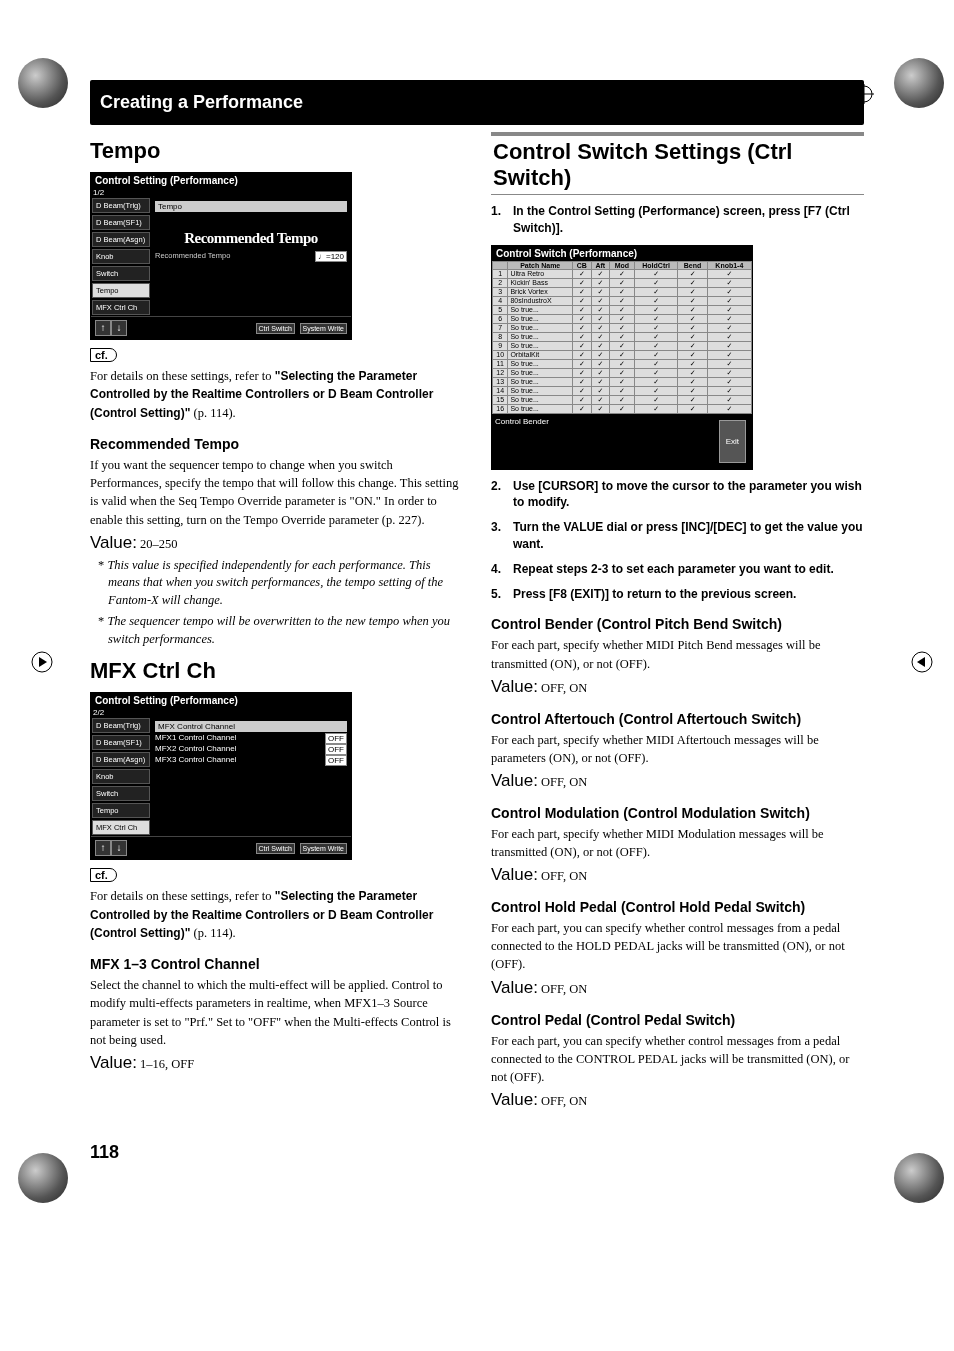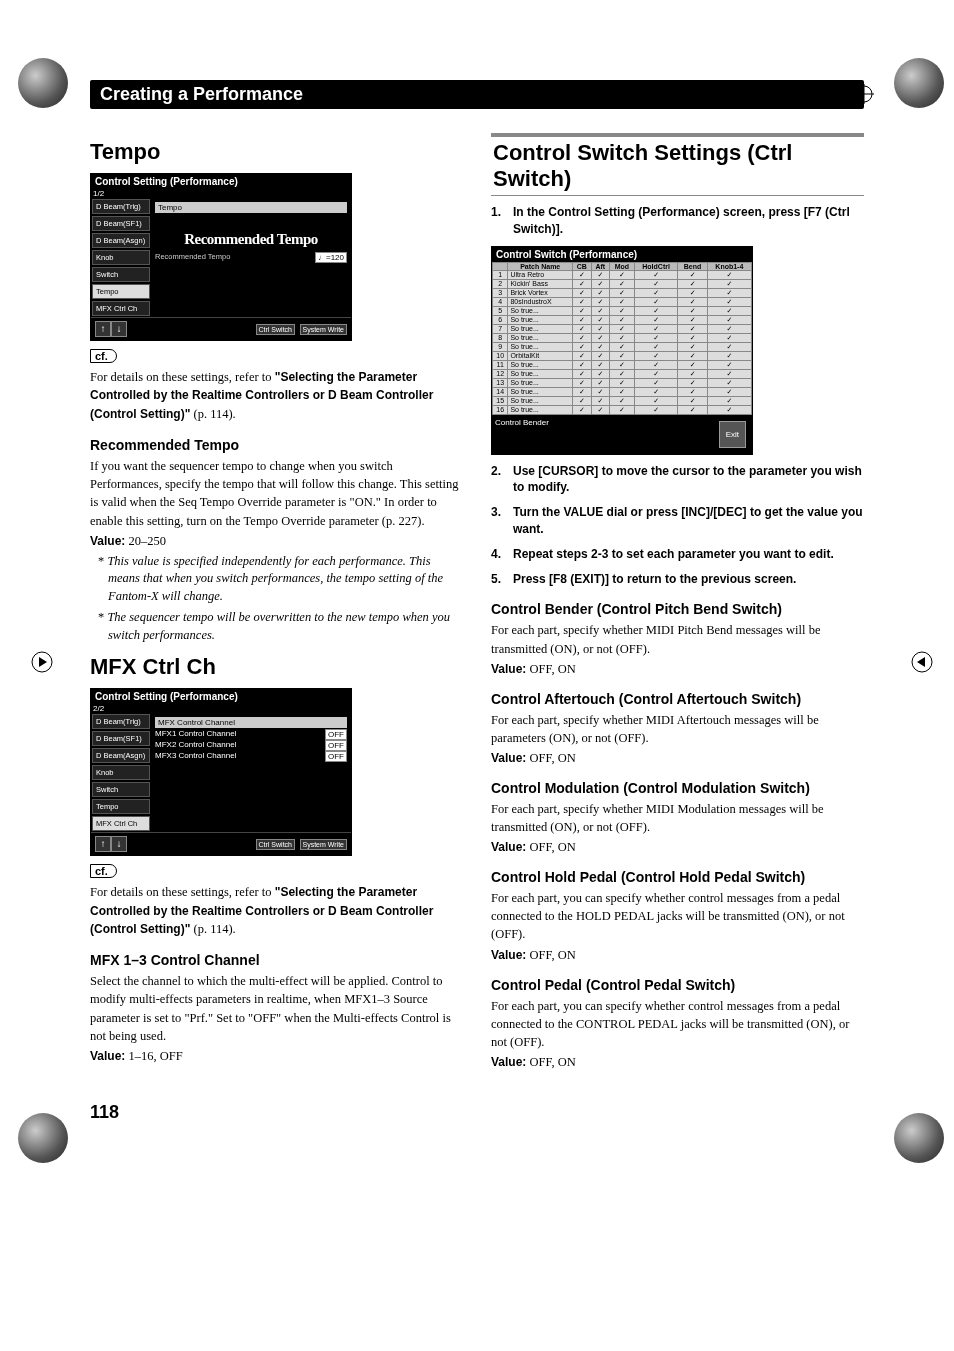--- a/index.html
+++ b/index.html
@@ -48,22 +48,22 @@
     width:2px;height:2px;background:#000;border-radius:50%;
     transform:translate(-50%,-50%);
     box-shadow: 0 -6px 0 #000, 0 6px 0 #000;
   }
   .section-bar {
     background: #000;
     color: #fff;
     font-family: Arial, sans-serif;
     font-weight: bold;
     font-size: 18px;
-    padding: 4px 10px;
-    margin-bottom: 20px;
+    padding: 12px 10px;
+    margin-bottom: 3px;
     border-radius: 2px;
   }
   .columns {
     display: flex;
     gap: 28px;
   }
   .col {
     width: 50%;
   }
   h2.big {
@@ -90,21 +90,21 @@
   }
   p.body {
     font-size: 12.5px;
     line-height: 1.45;
     margin: 4px 0;
   }
   p.value {
     font-size: 12.5px;
     margin: 2px 0;
   }
-  p.value b { font-family: Arial, sans-serif; font-weight: bold; font-size: 12px;}
+  p.value b { font-family: Arial, sans-serif; font-weight: normal; font-size: 17px;}
   .note {
     font-style: italic;
     font-size: 12.5px;
     margin: 4px 0 4px 18px;
     text-indent: -10px;
     line-height: 1.4;
   }
   .note::before { content: "*  "; font-style: normal; }
   .cf-tag {
     display:inline-block;
@@ -209,21 +209,21 @@
   .ctrl-switch-shot {
     background:#000;color:#fff;font-family:Arial,sans-serif;font-size:8px;
     width:260px;margin:6px 0 4px 0;border:1px solid #000;
   }
   .ctrl-switch-shot .titlebar{background:#000;color:#fff;font-weight:bold;font-size:10px;padding:2px 4px;}
   .ctrl-switch-shot table{width:100%;border-collapse:collapse;font-size:7px;background:#ddd;color:#000;}
   .ctrl-switch-shot th,.ctrl-switch-shot td{border:1px solid #888;padding:0 1px;text-align:center;white-space:nowrap;}
   .ctrl-switch-shot th{background:#bbb;}
   .ctrl-switch-shot td.name{text-align:left;padding-left:2px;}
   .ctrl-switch-shot .below{background:#000;padding:3px;font-size:8px;}
-  .ctrl-switch-shot .exitbtn{float:right;background:#555;border:1px solid #999;padding:8px 6px;font-size:8px;margin:3px;}
+  .ctrl-switch-shot .exitbtn{float:right;background:#555;border:1px solid #999;padding:16px 6px;font-size:8px;margin:3px;}
   ol.steps {
     list-style:none;
     padding:0;margin:8px 0;
     font-family: Arial,sans-serif;
     font-size: 12px;
   }
   ol.steps li {
     display:flex;
     margin: 8px 0;
     line-height:1.4;

